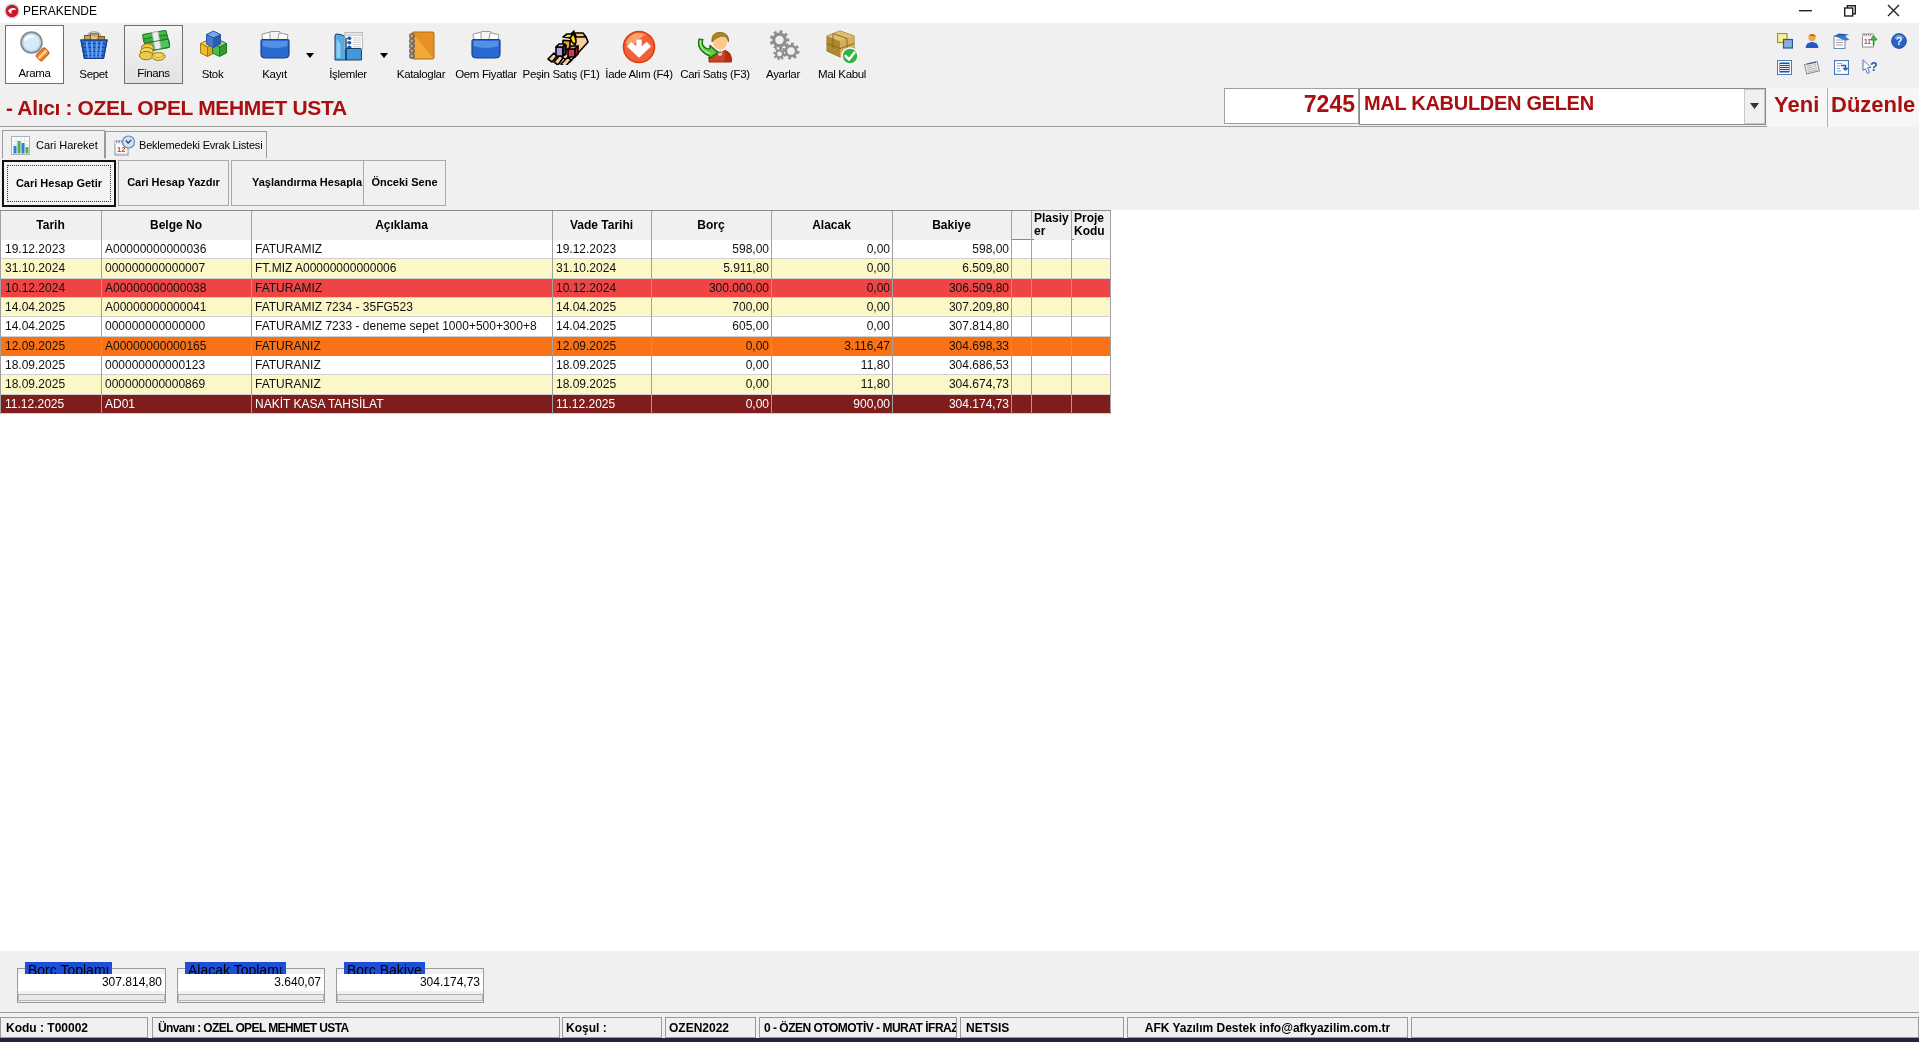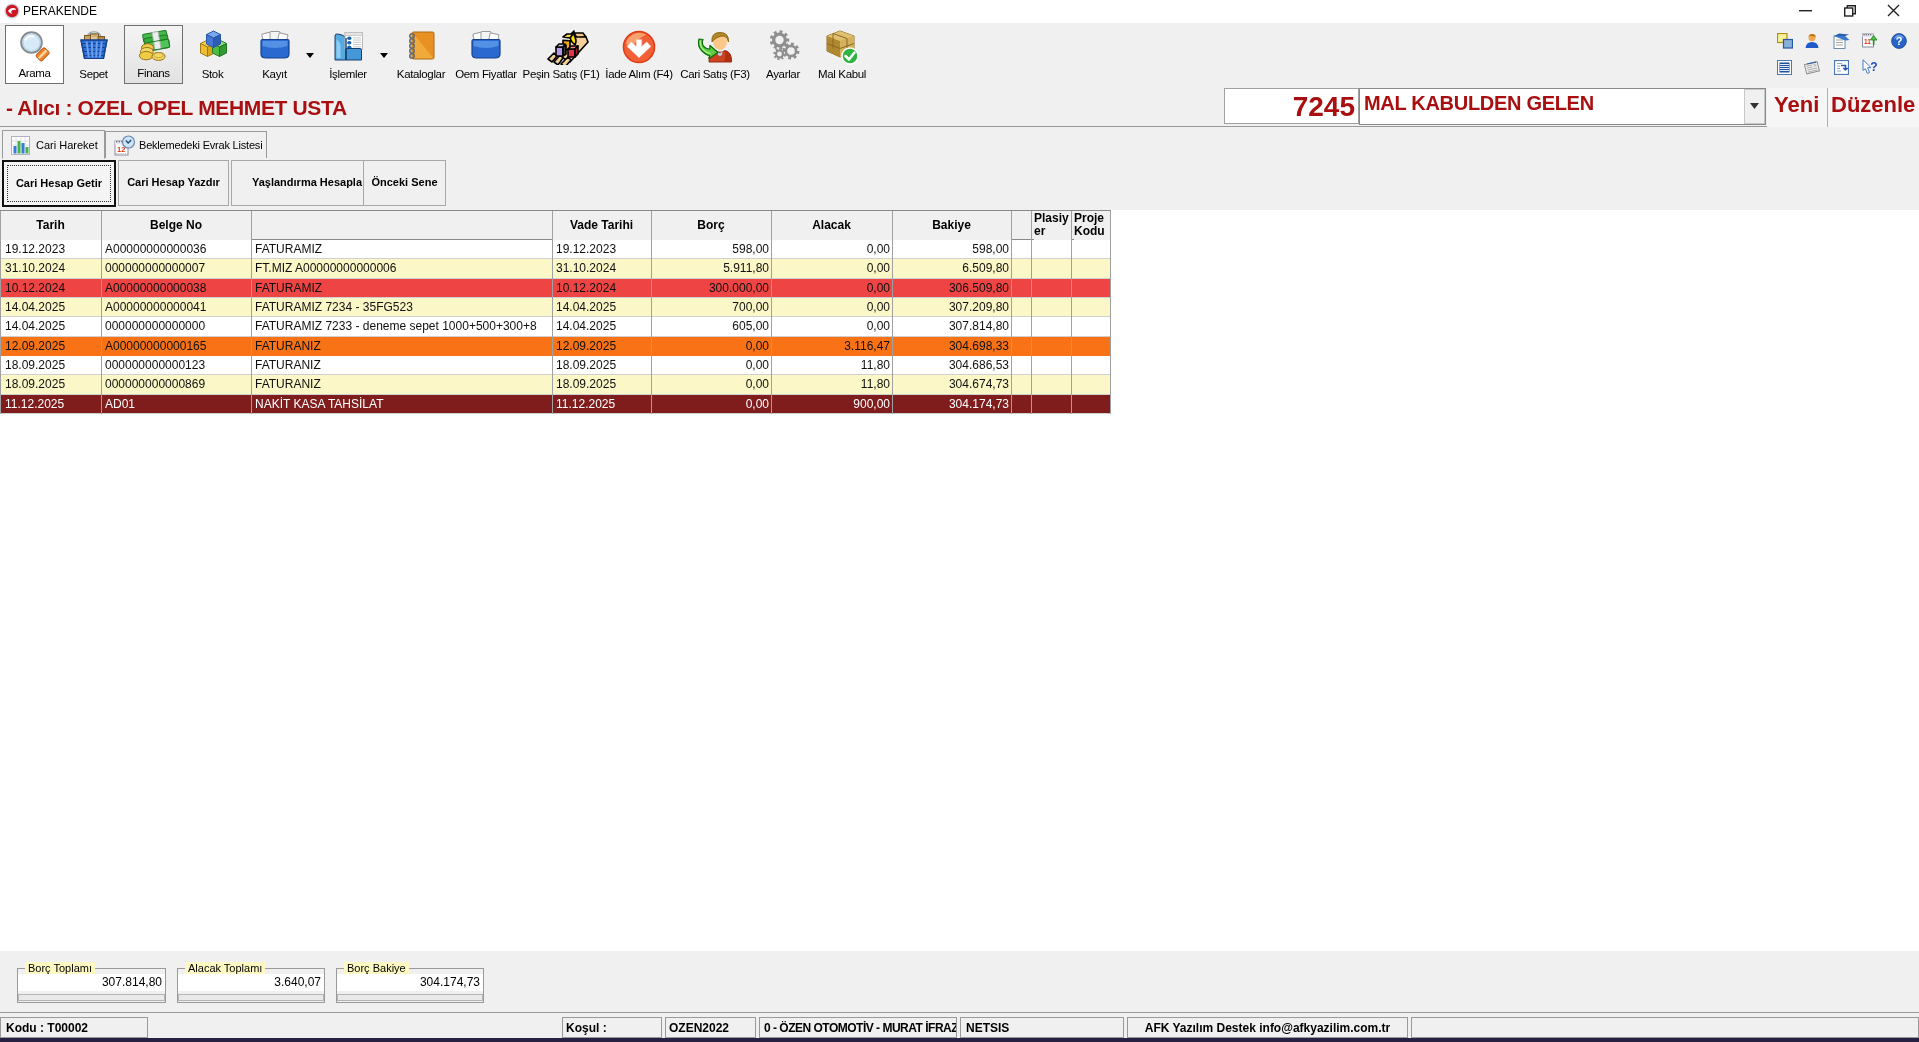--- a/index.html
+++ b/index.html
@@ -28,21 +28,21 @@
   
   #grid { left:0; top:210px; width:1112px; height:206px; }
   .gh { position:absolute; top:1px; height:29px; background:#f0f0f0; font-size:12px; font-weight:bold; color:#000; }
   .grow { position:absolute; left:1px; width:1110px; height:19px; font-size:12px; color:#101010; }
   .cell { position:absolute; top:0; white-space:nowrap; overflow:hidden; line-height:19px; }
   .num { text-align:right; }
   .vline { position:absolute; width:1px; background:#a0a0a0; }
   
   #botpanel { left:0; top:951px; width:1919px; height:61px; background:#f0f0f0; }
   .gbox { position:absolute; border:1px solid #9a9a9a; }
-  .glabel { position:absolute; top:-7px; left:7px; background:#fef9c3; padding:0 3px; font-size:11px; color:#000; }
+  .glabel { position:absolute; top:-7px; left:7px; background:#1d4ed8; padding:0 3px; font-size:14px; color:#000; }
   .gedit { position:absolute; left:0px; top:5px; height:17px; background:#fff; font-size:12px; color:#000; text-align:right; padding-right:3px; line-height:17px; }
   .ginset { position:absolute; left:0px; bottom:1px; height:7px; border:1px solid #b5b5b5; background:#e9e9e9; }
   #statusbar { left:0; top:1012px; width:1919px; height:26px; background:#f0f0f0; border-top:1px solid #9a9a9a; }
   .scell { position:absolute; top:4px; height:21px; font-size:12px; font-weight:bold; color:#000; line-height:20px; white-space:nowrap; overflow:hidden; border:1px solid #9a9a9a; }
     #darkstrip { left:0; top:1038px; width:1919px; height:4px; background:#272040; }
 </style>
 </head>
 <body>
 
 <div class="abs" id="titlebar"></div>
@@ -312,21 +312,21 @@
   </svg>
   <svg class="abs" style="left:1861px;top:36px" width="18" height="17" viewBox="0 0 18 17">
     <path d="M2,0.8 L10,8.5 L6.6,8.7 L8.5,13.5 L6.3,14.4 L4.4,9.6 L2,11.5 Z" fill="#fff" stroke="#4878c8" stroke-width="1"></path>
     <text x="13" y="12" font-size="12" font-weight="bold" fill="#1e4eb4" text-anchor="middle" font-family="Liberation Sans">?</text>
   </svg>
 </div>
 
 <div class="abs" id="redrow"></div>
 <div class="abs red" id="alici">- Alıcı : OZEL OPEL MEHMET USTA</div>
 <div class="abs" style="left:1224px;top:88px;width:135px;height:36px;background:#fff;border:1px solid #a0a0a0;"></div>
-<div class="abs red" style="left:1224px;top:91px;width:131px;text-align:right;font-size:28px;">7245</div>
+<div class="abs red" style="left:1224px;top:91px;width:131px;text-align:right;font-size:23px;">7245</div>
 <div class="abs" style="left:1359px;top:88px;width:407px;height:37px;background:#fff;border:1px solid #8a8a8a;"></div>
 <div class="abs red" style="left:1364px;top:92px;font-size:20px;letter-spacing:-0.3px;">MAL KABULDEN GELEN</div>
 <div class="abs" style="left:1744px;top:89px;width:21px;height:35px;background:#f0f0f0;border:1px solid #c8c8c8;"></div>
 <svg class="abs" style="left:1750px;top:103px" width="9" height="6" viewBox="0 0 9 6">
     <path d="M0,0 L9,0 L4.5,6 Z" fill="#333"></path>
   </svg>
 <div class="abs" style="left:1767px;top:88px;width:152px;height:39px;background:#f6f6f6;"></div>
 <div class="abs red" style="left:1774px;top:92px;font-size:22px;">Yeni</div>
 <div class="abs" style="left:1827px;top:88px;width:1px;height:39px;background:#b0b0b0;"></div>
 <div class="abs red" style="left:1831px;top:92px;font-size:22px;">Düzenle</div>
@@ -370,20 +370,21 @@
   </div>
 <div class="abs abtn" style="left:363px;top:160px;width:83px;height:46px;">
     <div style="position:absolute;left:0;right:0;top:15px;">Önceki Sene</div>
   </div>
 
 <div class="abs" id="grid">
 <div style="position:absolute;left:0;top:0;width:1111px;height:1px;background:#8a8a8a;"></div>
 <div style="position:absolute;left:0;top:1px;width:1111px;height:29px;background:#f0f0f0;border-bottom:1px solid #8a8a8a;"></div>
 <div class="gh" style="left:0px;width:101px;text-align:center;line-height:29px;">Tarih</div>
 <div class="gh" style="left:101px;width:150px;text-align:center;line-height:29px;">Belge No</div>
+<div class="gh" style="left:251px;width:301px;text-align:center;line-height:29px;">Açıklama</div>
 <div class="gh" style="left:552px;width:99px;text-align:center;line-height:29px;">Vade Tarihi</div>
 <div class="gh" style="left:651px;width:120px;text-align:center;line-height:29px;">Borç</div>
 <div class="gh" style="left:771px;width:121px;text-align:center;line-height:29px;">Alacak</div>
 <div class="gh" style="left:892px;width:119px;text-align:center;line-height:29px;">Bakiye</div>
 <div class="gh" style="left:1034px;width:38px;top:2px;line-height:13px;">Plasiy<br>er</div>
 <div class="gh" style="left:1074px;width:37px;top:2px;line-height:13px;">Proje<br>Kodu</div>
 <div class="grow" style="top:30.00px;height:19.33px;background:#fff;color:#101010;border-bottom:1px solid #d0d0d0;">
 <span class="cell" style="left:4px;width:93px;">19.12.2023</span>
 <span class="cell" style="left:104px;width:143px;">A00000000000036</span>
 <span class="cell" style="left:254px;width:295px;">FATURAMIZ</span>
@@ -489,20 +490,21 @@
     <div class="ginset" style="width:146px;"></div>
   </div>
   <div class="gbox" style="left:336px;top:17px;width:148px;height:35px;">
     <div class="glabel">Borç Bakiye</div>
     <div class="gedit" style="width:146px;">304.174,73</div>
     <div class="ginset" style="width:146px;"></div>
   </div>
 </div>
 <div class="abs" id="statusbar">
   <div class="scell" style="left:0px;width:148px;"><span style="margin-left:5px">Kodu : T00002</span></div>
+  <div class="scell" style="left:152px;width:408px;letter-spacing:-0.6px;"><span style="margin-left:5px">Ünvanı : OZEL OPEL MEHMET USTA</span></div>
   <div class="scell" style="left:562px;width:100px;"><span style="margin-left:3px">Koşul :</span></div>
   <div class="scell" style="left:665px;width:91px;"><span style="margin-left:3px">OZEN2022</span></div>
   <div class="scell" style="left:759px;width:198px;letter-spacing:-0.5px;"><span style="margin-left:4px">0 - ÖZEN OTOMOTİV - MURAT İFRAZI</span></div>
   <div class="scell" style="left:960px;width:164px;"><span style="margin-left:5px">NETSIS</span></div>
   <div class="scell" style="left:1127px;width:281px;text-align:center;">AFK Yazılım Destek info@afkyazilim.com.tr</div>
   <div class="scell" style="left:1411px;width:508px;"></div>
 </div>
 <div class="abs" id="darkstrip"></div>
 
 </body></html>

